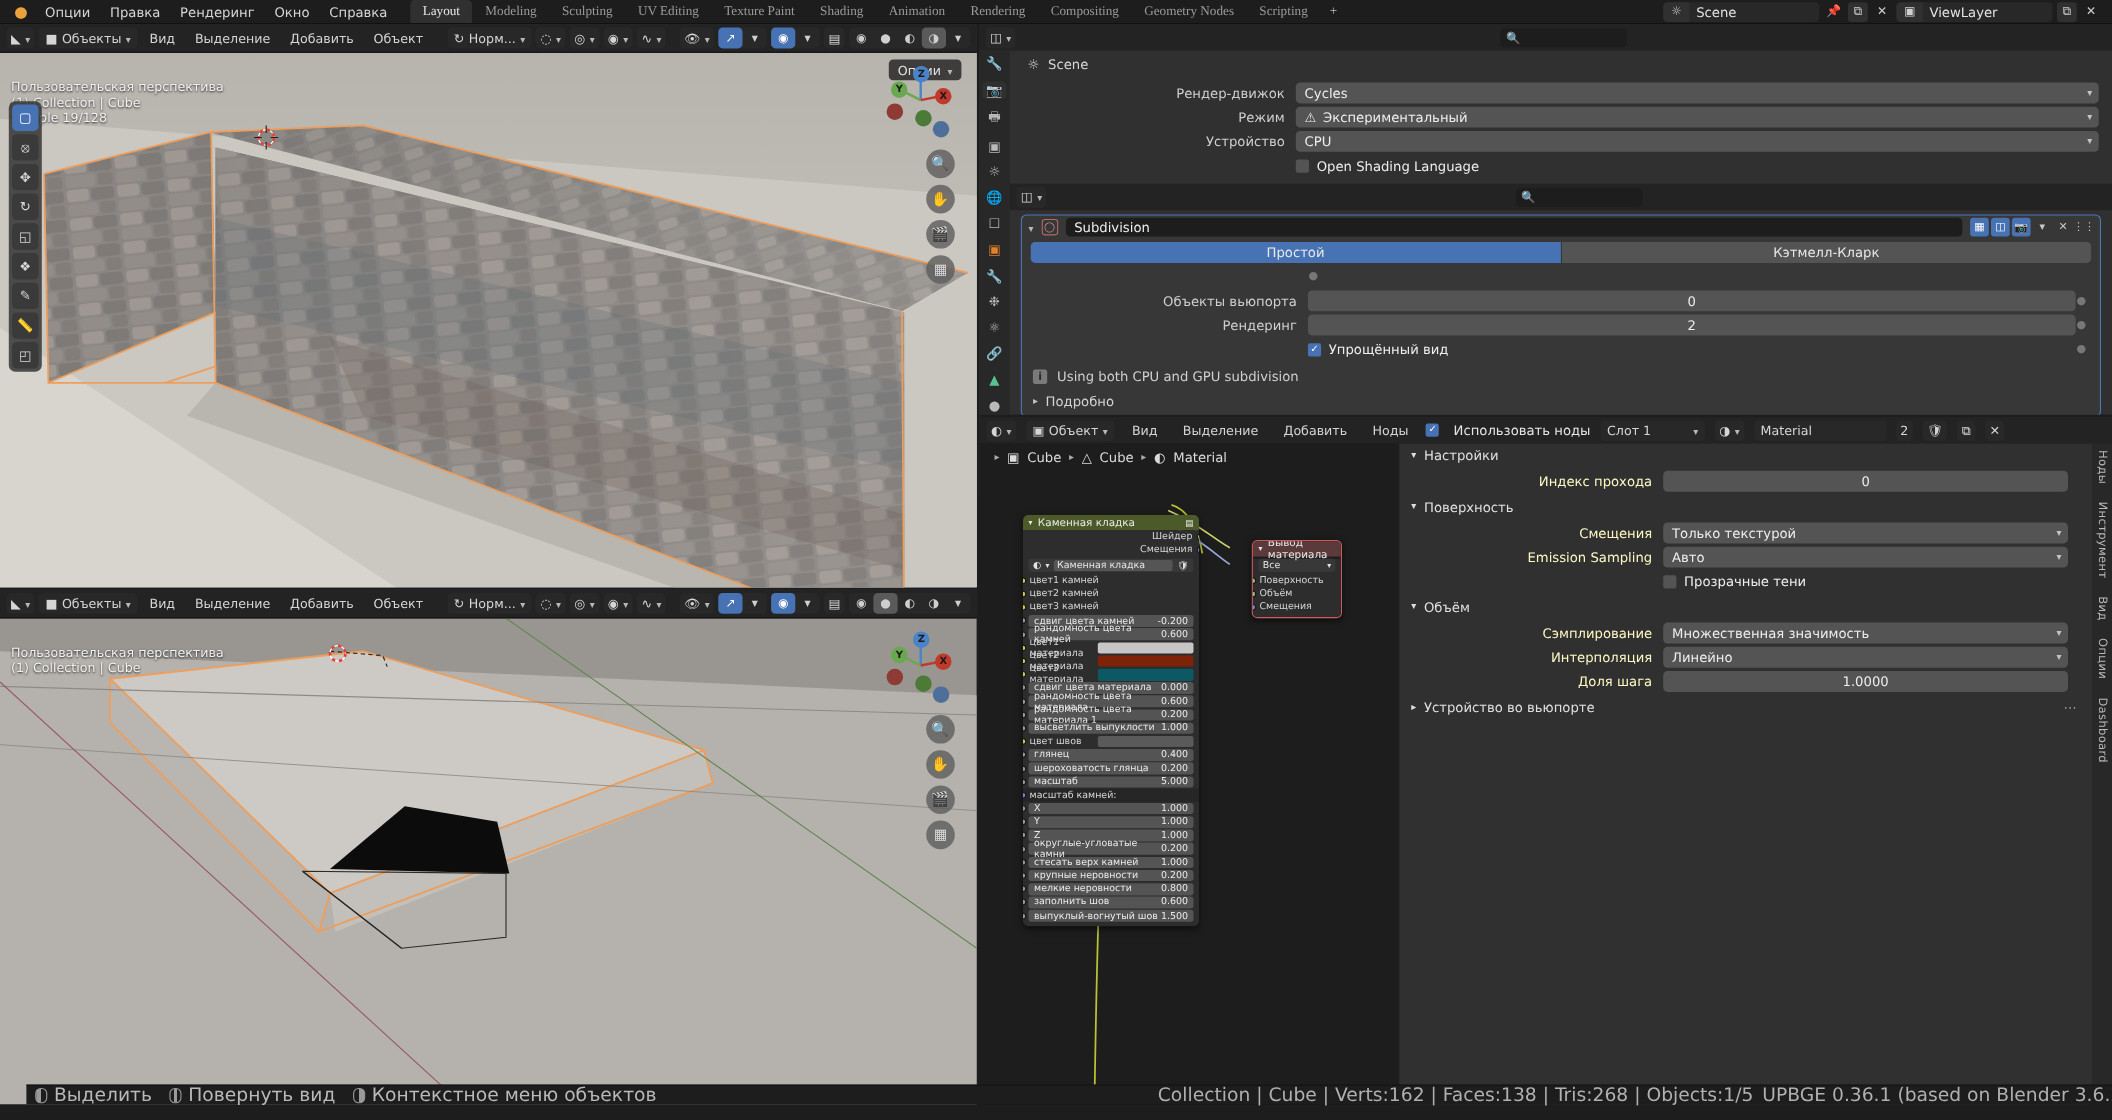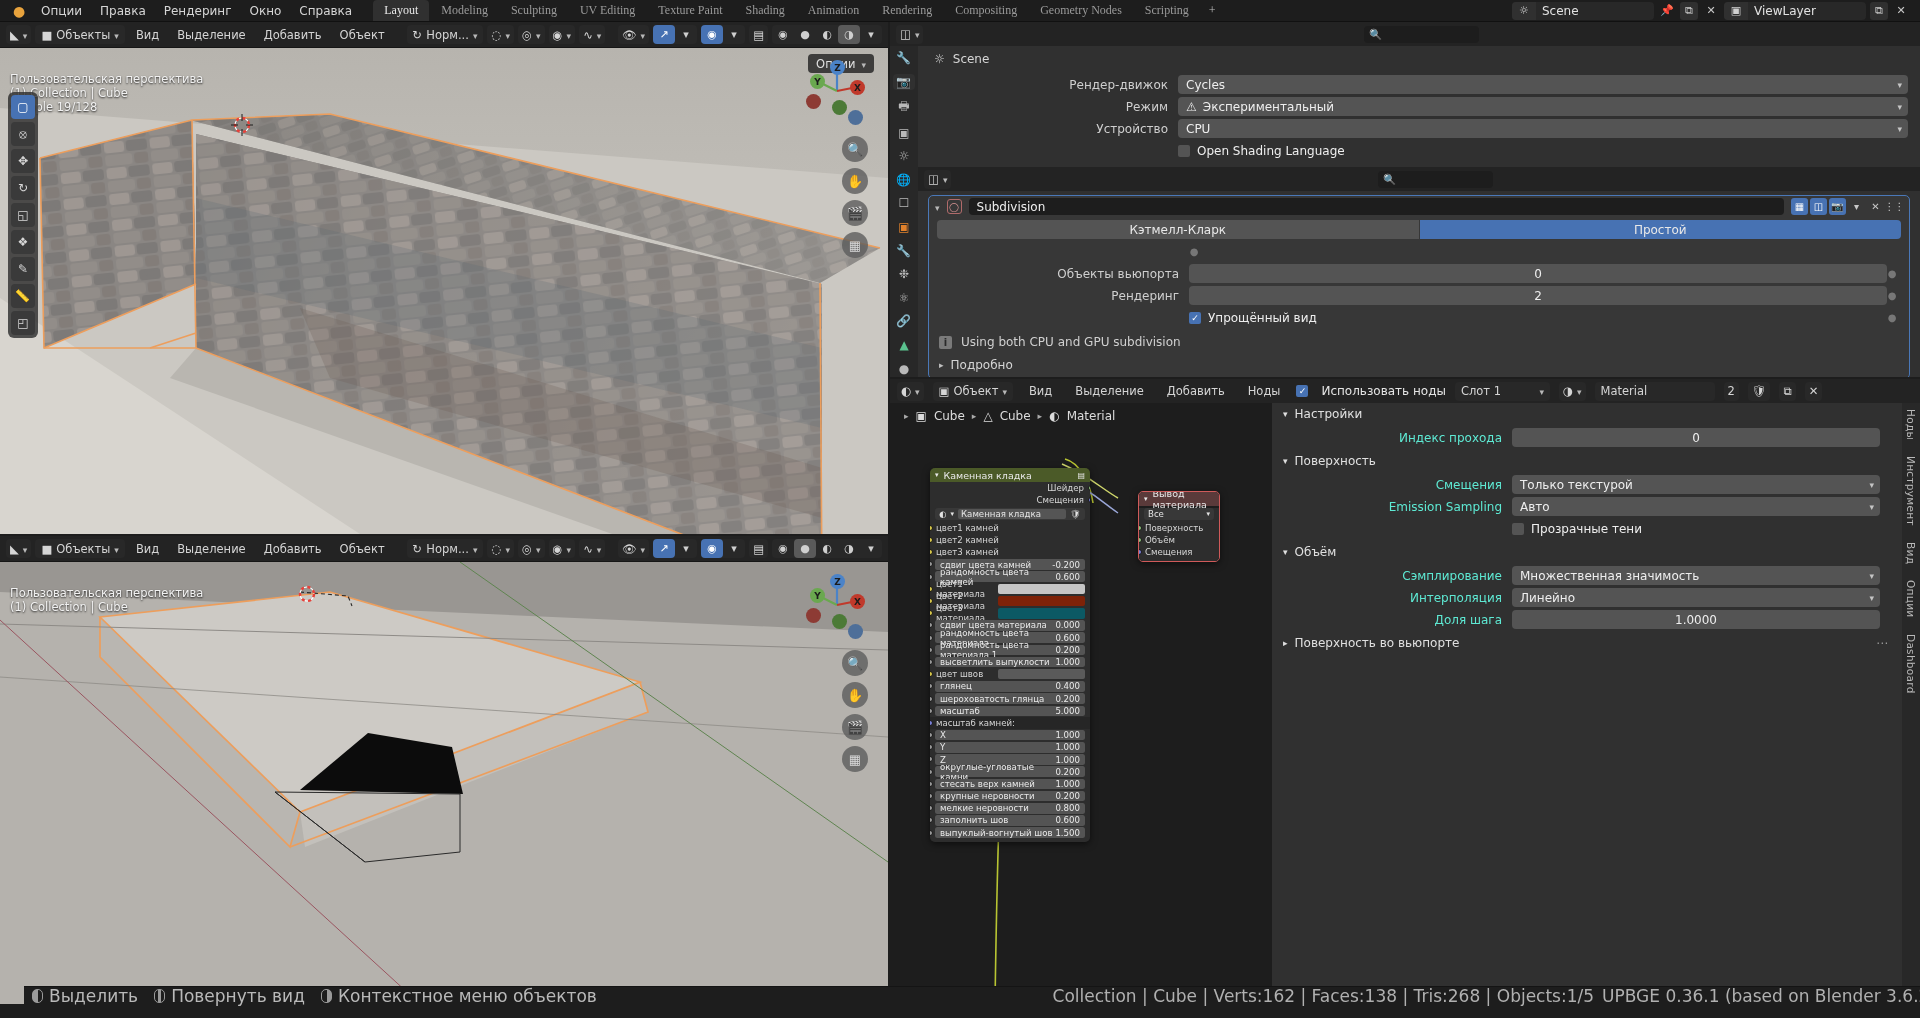--- a/index.html
+++ b/index.html
@@ -146,21 +146,21 @@
             display:flex; align-items:center; gap:4px; padding:0 4px; font-size:8.6px; color:#e4e4e4;}
 
   
   #matprops{ position:absolute; left:1272px; top:381px; width:630px; height:601px; background:#303030;}
   #sidetabs{ position:absolute; left:1902px; top:381px; width:18px; height:601px; background:#282828;
              display:flex; flex-direction:column; align-items:center; padding-top:6px; gap:16px;}
   .vtab{ writing-mode:vertical-rl; font-size:10.5px; color:#b9b9b9; letter-spacing:.3px; }
   .mp-sec{ display:flex; align-items:center; gap:7px; height:22px; padding-left:11px;
            font-size:12px; color:#e0e0e0; }
   .mrow{ display:flex; align-items:center; height:19px; margin:3px 22px 3px 0;}
-  .mlabel{ width:240px; text-align:right; padding-right:10px; color:#5eead4; font-size:12px;}
+  .mlabel{ width:240px; text-align:right; padding-right:10px; color:#fef9c3; font-size:12px;}
   .mfield{ flex:1; height:19px; background:#545454; border-radius:4px; display:flex;
            align-items:center; padding:0 8px; color:#eee; font-size:12px; position:relative;}
   .mfield.num{ justify-content:center; }
   .mfield .dd{ position:absolute; right:6px; color:#c5c5c5; font-size:9px;}
   .mcheck{ width:12px;height:12px;border-radius:2px;background:#545454;margin-right:7px;}
 
   
   #status{ position:absolute; left:0; bottom:0; width:1920px; height:18px; background:#1d1d1d;
            display:flex; align-items:center; padding:0 8px; gap:16px; font-size:17px; color:#b9b9b9;
            border-top:1px solid #141414;margin-left:24px;}
@@ -537,22 +537,22 @@
           <span class="modicons">
             <span class="mi">▦</span>
             <span class="mi">◫</span>
             <span class="mi">📷</span>
             <span class="mi none">▾</span>
             <span class="mi none">✕</span>
             <span class="mi none">⋮⋮</span>
           </span>
         </div>
         <div class="segbtns">
+          <span class="seg on">Простой</span>
           <span class="seg">Кэтмелл-Кларк</span>
-          <span class="seg on">Простой</span>
         </div>
         <div class="prow">
           <span class="plabel"></span>
           <span class="dotcol">●</span>
         </div>
         <div class="prow">
           <span class="plabel">Объекты вьюпорта</span>
           <span class="pfield" style="justify-content:center;">
             <span>0</span>
           </span>
@@ -902,21 +902,21 @@
     </div>
     <div class="mrow">
       <span class="mlabel">Доля шага</span>
       <span class="mfield num">
         <span>1.0000</span>
       </span>
     </div>
 
     <div class="mp-sec">
       <span style="font-size:9px;">▸</span>
-      <span>Поверхность во вьюпорте</span>
+      <span>Устройство во вьюпорте</span>
       <span class="grow"></span>
       <span style="padding-right:14px;color:#9a9a9a;">⋯</span>
     </div>
   </div>
 
   <div id="sidetabs">
     <span class="vtab">Ноды</span>
     <span class="vtab">Инструмент</span>
     <span class="vtab">Вид</span>
     <span class="vtab">Опции</span>

